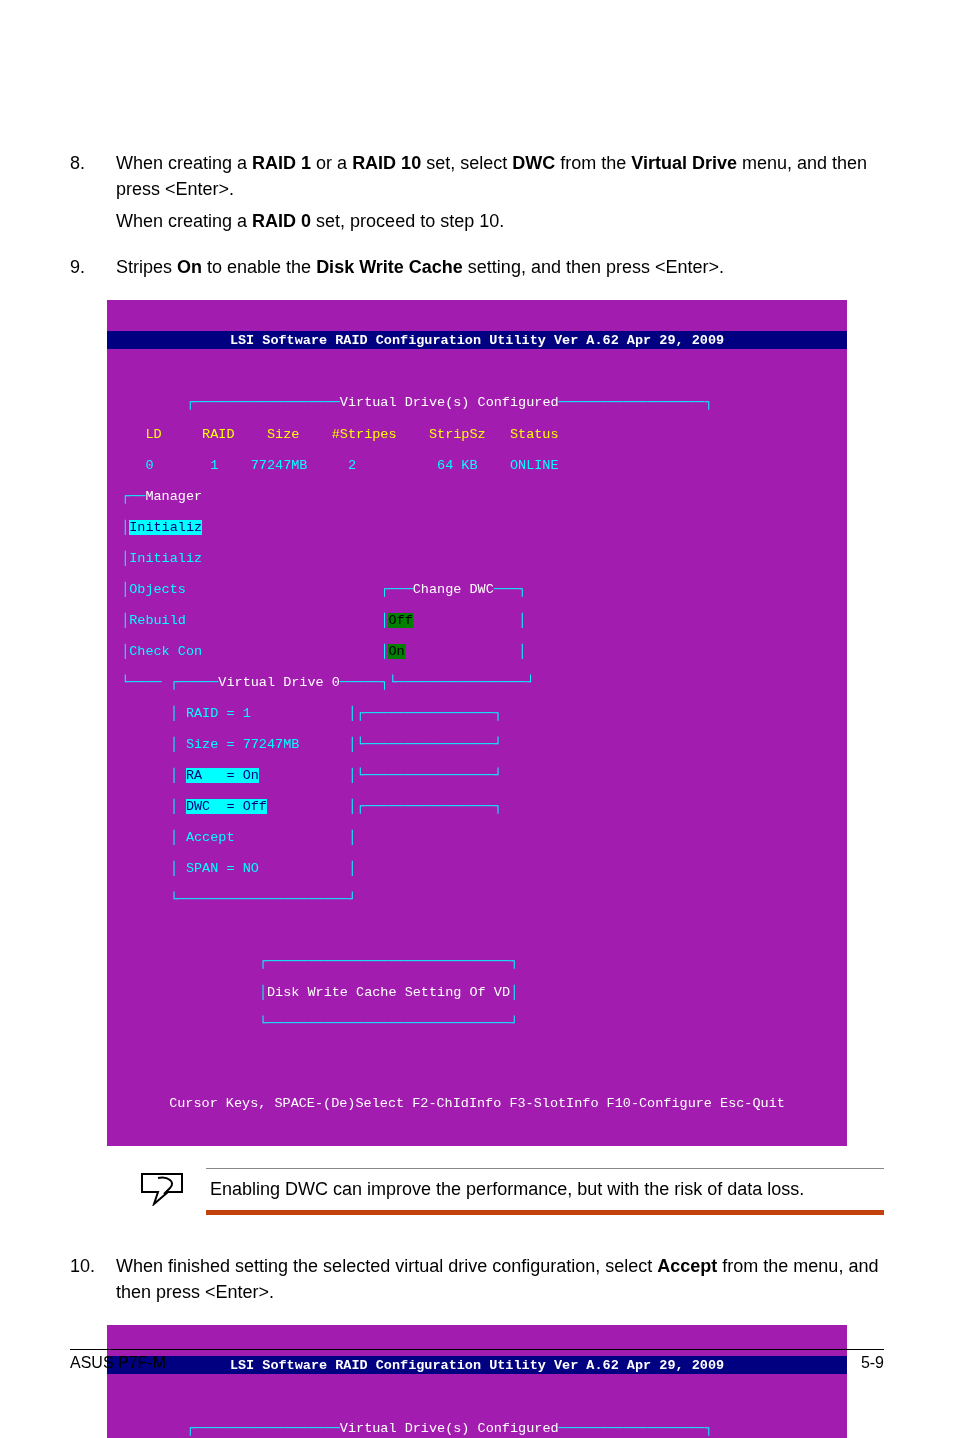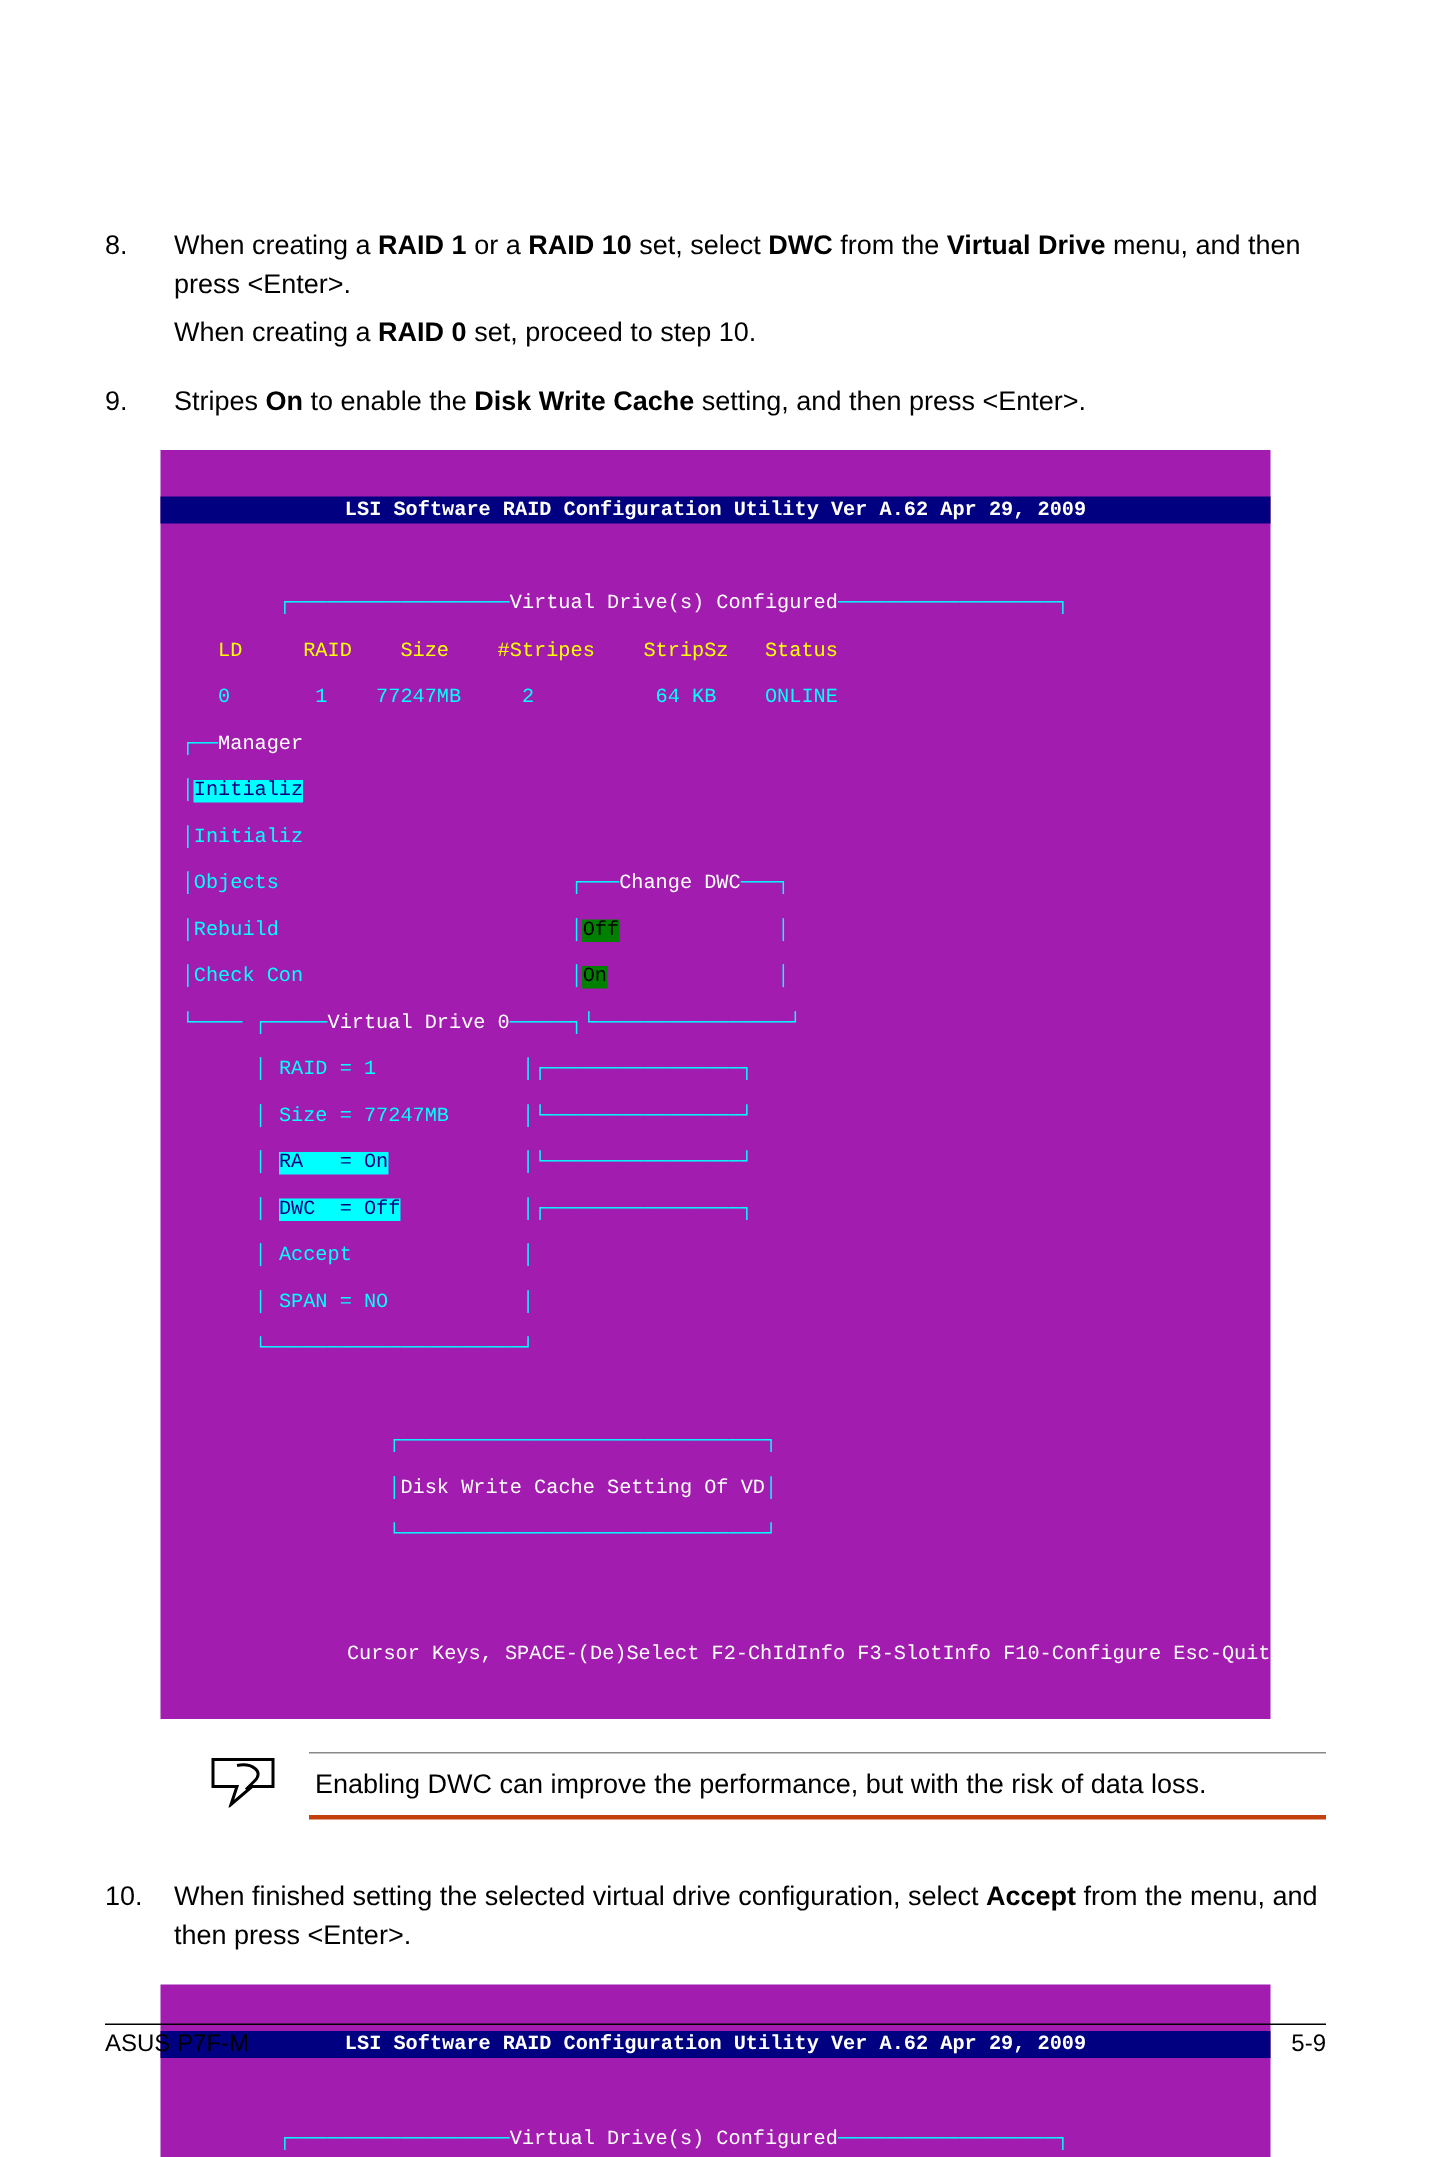--- a/index.html
+++ b/index.html
@@ -64,21 +64,21 @@
   .note-row {
     display: flex;
     align-items: center;
     gap: 22px;
     margin: 10px 0 38px 70px;
     font-size: 18px;
   }
   .note-icon svg { width: 44px; height: 34px; }
   .note-text {
     border-top: 1px solid #888;
-    border-bottom: 3px solid #c2410c;
+    border-bottom: 5px solid #c2410c;
     padding: 10px 4px;
     flex: 1;
   }
 
   .footer {
     position: absolute;
     bottom: 66px;
     left: 70px;
     right: 70px;
     border-top: 1px solid #000;
@@ -132,21 +132,21 @@
 <div class="bios-line cyan">       │ <span class="hl">RA   = On</span>           │└────────────────┘</div>
 <div class="bios-line cyan">       │ <span class="hl">DWC  = Off</span>          │┌────────────────┐</div>
 <div class="bios-line cyan">       │ <span>Accept</span>              │</div>
 <div class="bios-line cyan">       │ <span>SPAN = NO</span>           │</div>
 <div class="bios-line cyan">       └─────────────────────┘</div>
 <div class="bios-line"> </div>
 <div class="bios-line cyan">                  ┌──────────────────────────────┐</div>
 <div class="bios-line cyan">                  │<span class="white">Disk Write Cache Setting Of VD</span>│</div>
 <div class="bios-line cyan">                  └──────────────────────────────┘</div>
     </div>
-    <div class="bios-line white" style="text-align:right;padding:2px 0 4px 0;">Cursor Keys, SPACE-(De)Select F2-ChIdInfo F3-SlotInfo F10-Configure Esc-Quit</div>
+    <div class="bios-line white" style="text-align:center;padding:2px 0 4px 0;">Cursor Keys, SPACE-(De)Select F2-ChIdInfo F3-SlotInfo F10-Configure Esc-Quit</div>
   </div>
 
   <div class="note-row">
     <span class="note-icon">
       <svg viewBox="0 0 44 34">
           <path d="M2 2 L42 2 L42 20 L28 20 L14 32 L18 20 L2 20 Z" fill="none" stroke="#000" stroke-width="2"></path>
           <path d="M22 6 L34 16 M34 6 L22 16" stroke="#000" stroke-width="0" fill="none"></path>
           <path d="M18 6 C28 4 36 10 30 16 L24 22" fill="none" stroke="#000" stroke-width="2"></path>
         </svg>
     </span>

